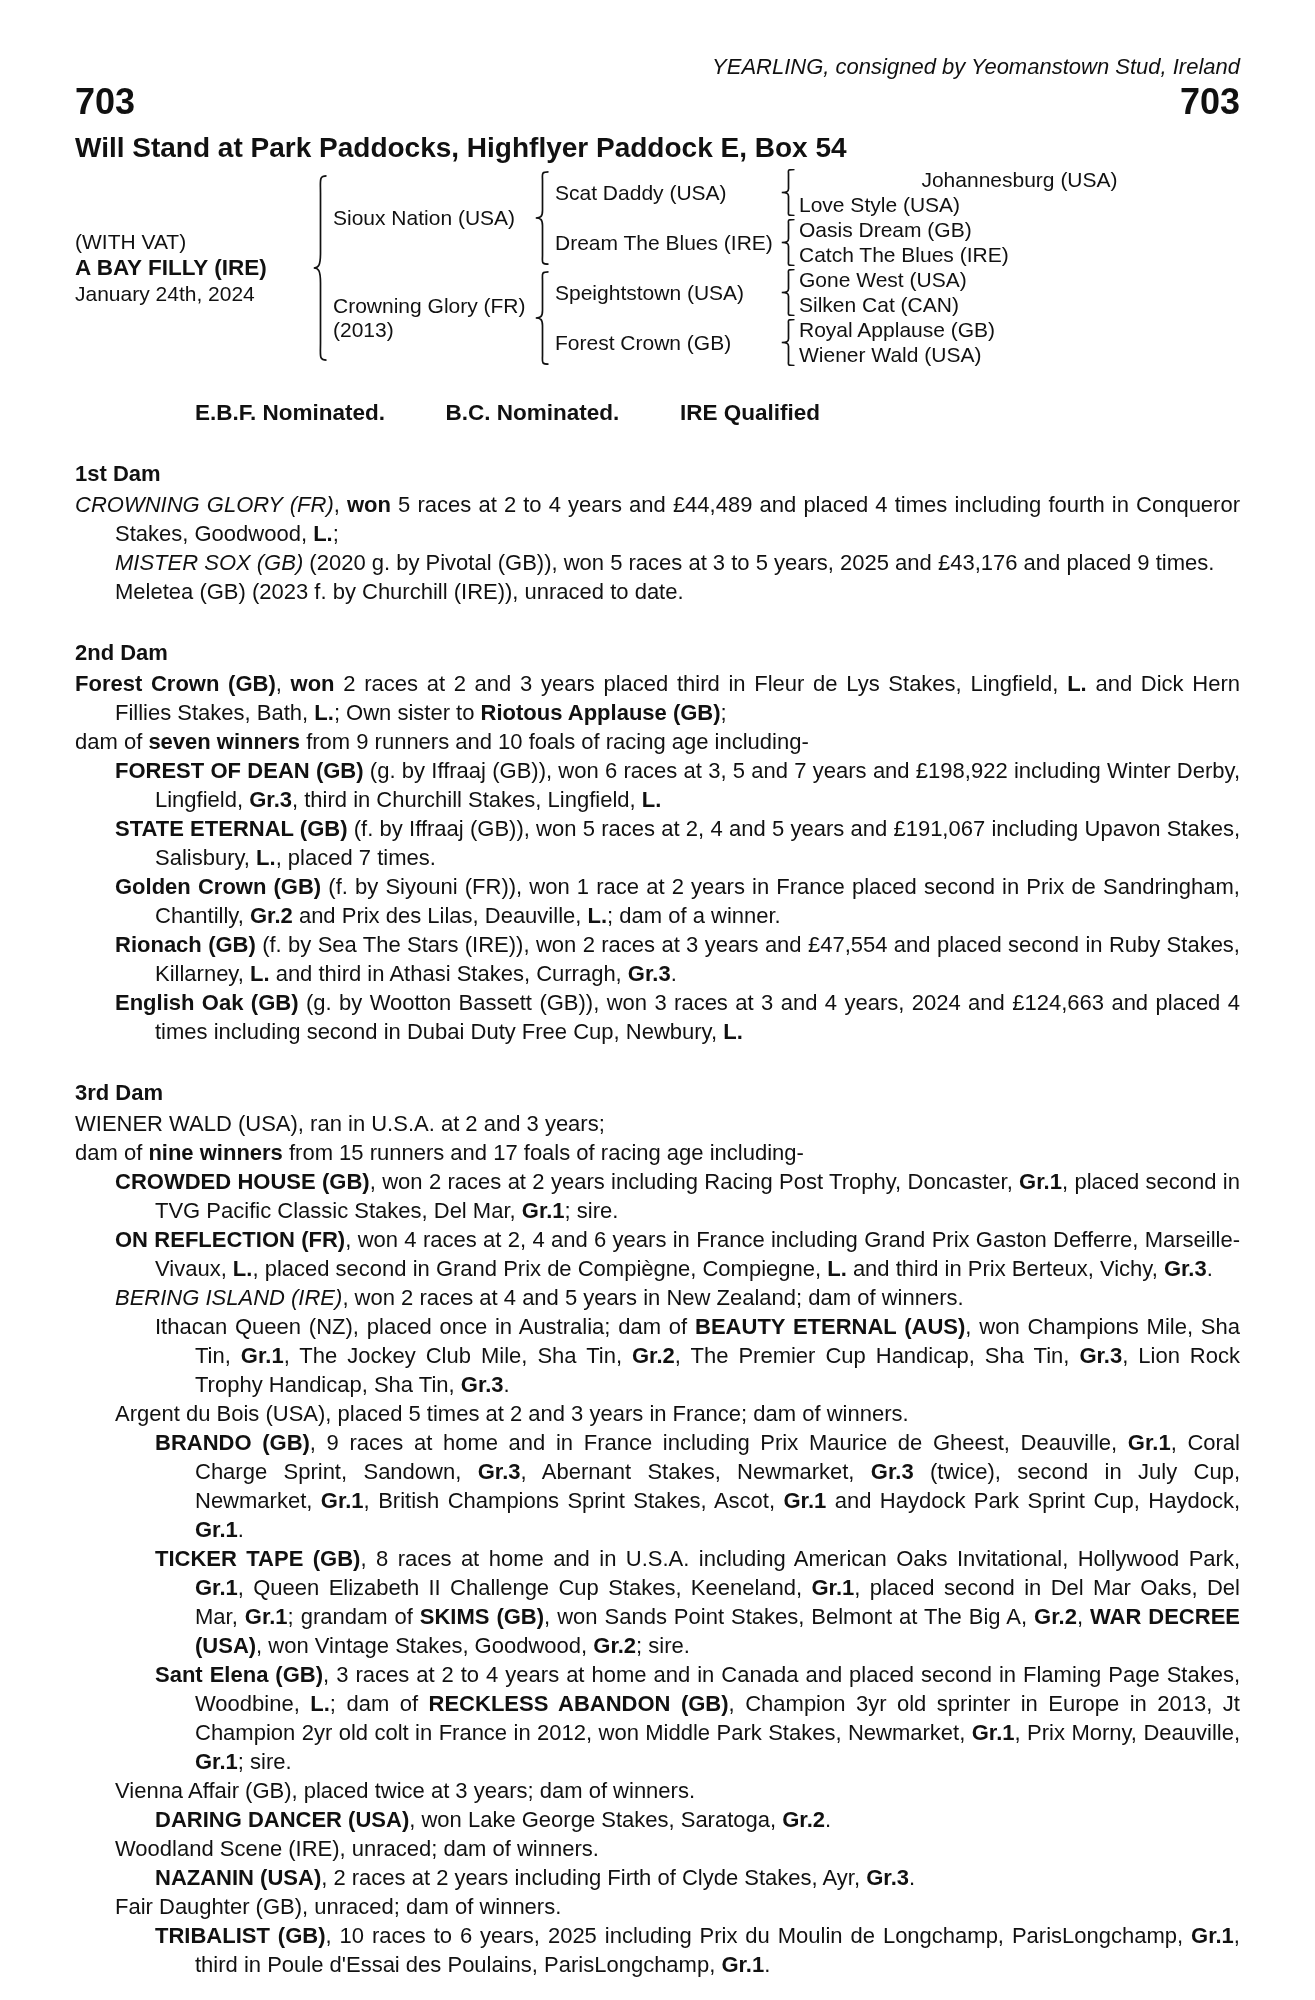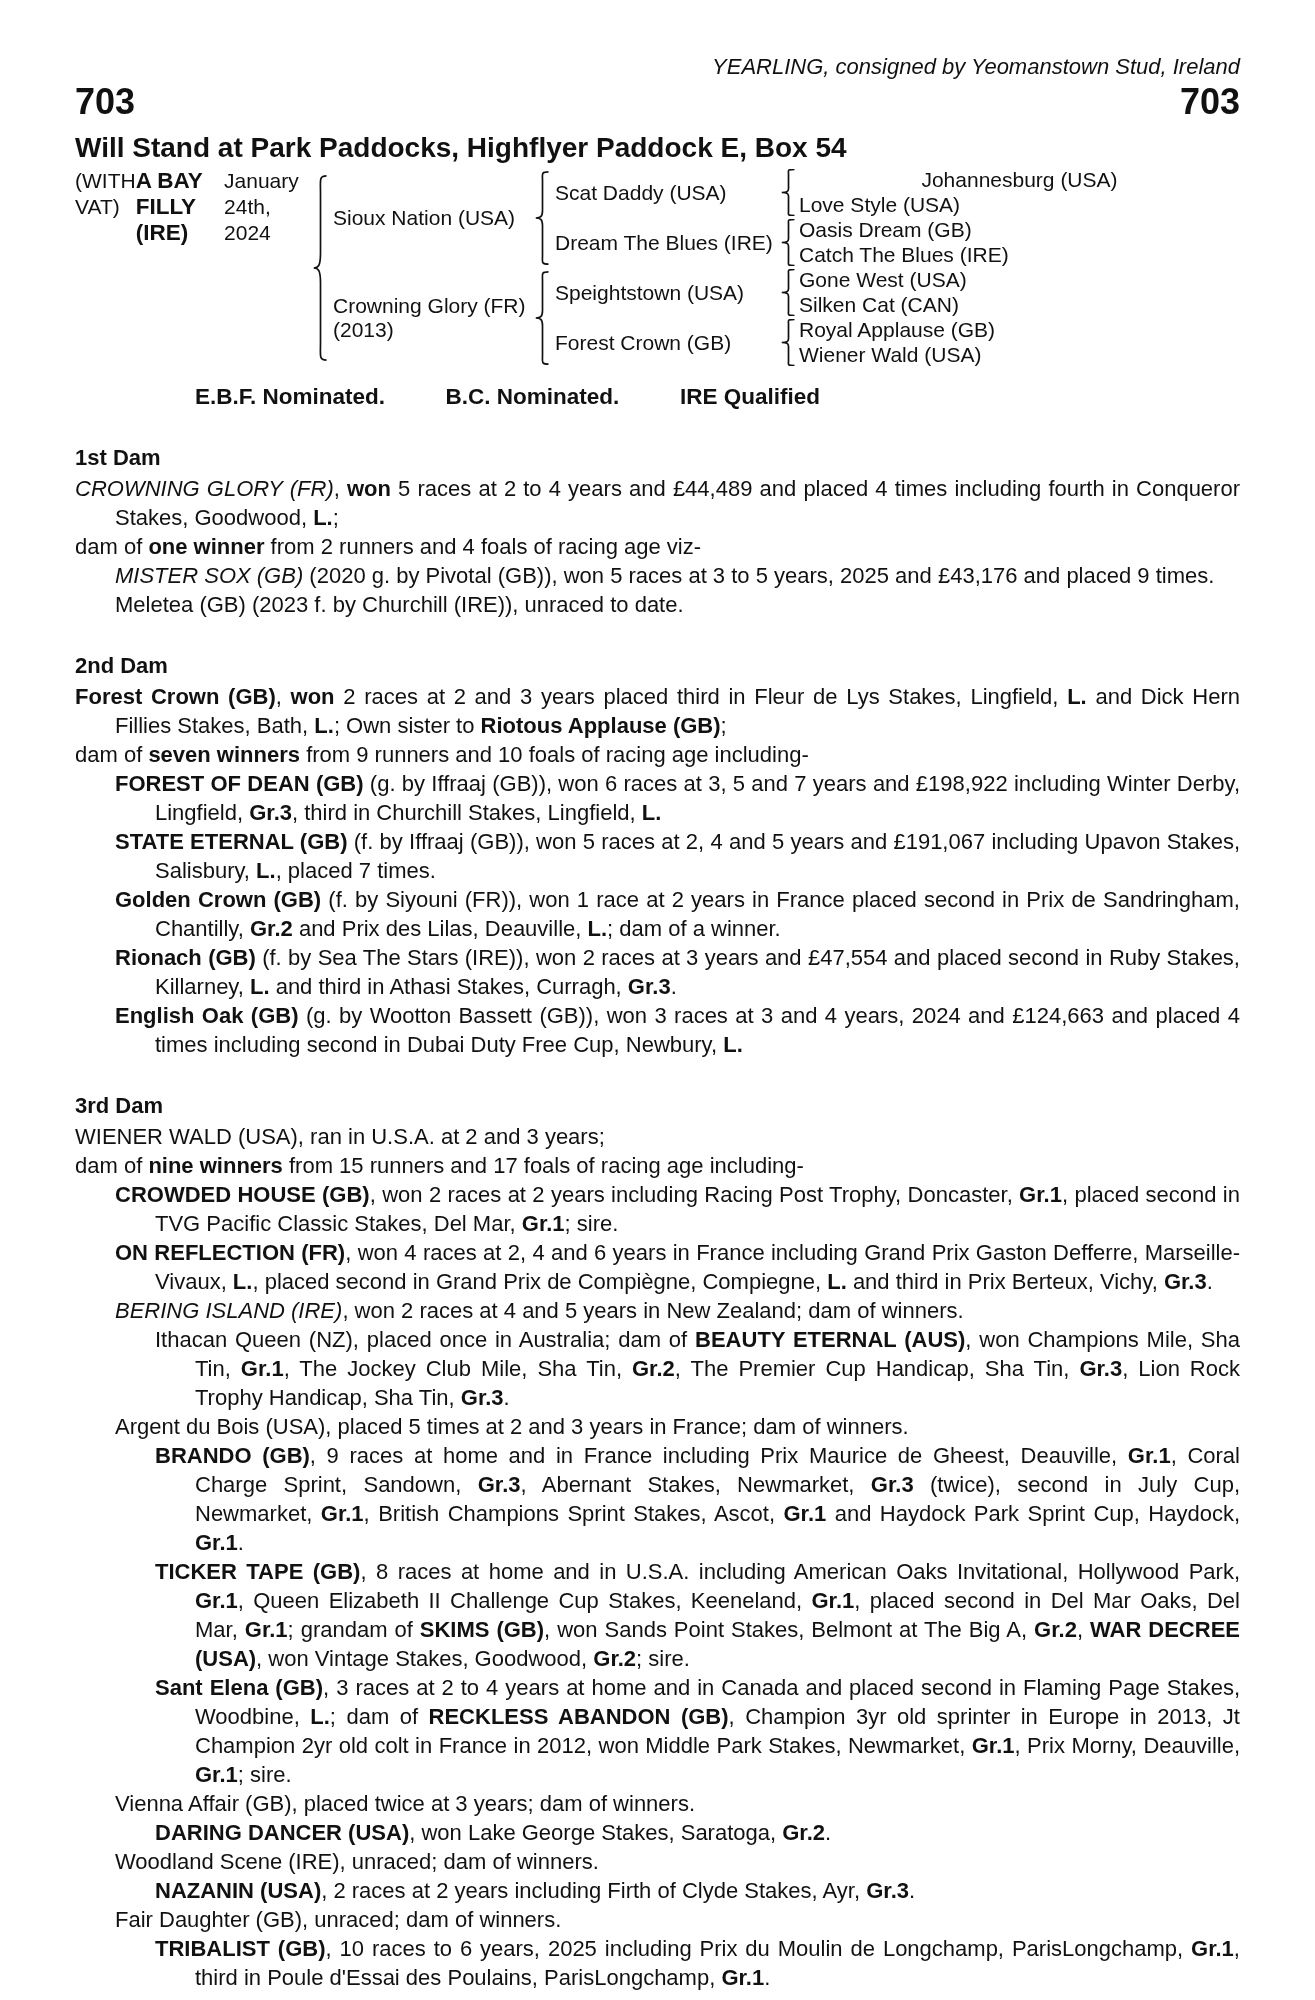--- a/index.html
+++ b/index.html
@@ -20,39 +20,39 @@
 
   
   .pedigree {
     display:grid;
     grid-template-columns:232px 26px 196px 26px 222px 22px 1fr;
     grid-auto-rows:25px;
     font-size:21px; line-height:24px;
     margin-top:4px;
   }
   .cell { display:flex; flex-direction:column; justify-content:center; white-space:nowrap; }
-  .ped-info { grid-area:1/1/9/2; display:flex; flex-direction:row; justify-content:center; line-height:26px; }
+  .ped-info { grid-area:1/1/9/2; display:flex; flex-direction:column; justify-content:center; line-height:26px; }
   .ped-desc { font-weight:bold; font-size:22.5px; }
   .g-sire { grid-area:1/3/5/4; } .g-dam { grid-area:5/3/9/4; }
   .g-ss { grid-area:1/5/3/6; } .g-sd { grid-area:3/5/5/6; }
   .g-ds { grid-area:5/5/7/6; } .g-dd { grid-area:7/5/9/6; }
   .g-r1 { grid-area:1/7/2/8;align-items:center; } .g-r2 { grid-area:2/7/3/8; }
   .g-r3 { grid-area:3/7/4/8; } .g-r4 { grid-area:4/7/5/8; }
   .g-r5 { grid-area:5/7/6/8; } .g-r6 { grid-area:6/7/7/8; }
   .g-r7 { grid-area:7/7/8/8; } .g-r8 { grid-area:8/7/9/8; }
   .brace { display:flex; align-items:center; justify-content:center; }
   .brace svg { width:15px; height:94%; }
   .br-main { grid-area:1/2/9/3; }
   .br-s { grid-area:1/4/5/5; } .br-d { grid-area:5/4/9/5; }
   .br-ss { grid-area:1/6/3/7; } .br-sd { grid-area:3/6/5/7; }
   .br-ds { grid-area:5/6/7/7; } .br-dd { grid-area:7/6/9/7; }
 
   
   .noms { display:flex; justify-content:space-between; width:625px;
-          margin:14px 0 0 120px; font-weight:bold; font-size:22.5px; }
+          margin:30px 0 0 120px; font-weight:bold; font-size:22.5px; }
 
   
   .section-heading { font-weight:bold; margin-top:32px; margin-bottom:2px; }
   .para { text-align:justify; }
   .indent-0 { padding-left:40px;  text-indent:-40px; }
   .indent-1 { padding-left:80px;  text-indent:-40px; }
   .indent-2 { padding-left:120px; text-indent:-40px; }
   .b { font-weight:bold; }
   .i { font-style:italic; }
 </style>
@@ -162,21 +162,20 @@
 
   <div class="noms">
     <span>E.B.F. Nominated.</span>
     <span>B.C. Nominated.</span>
     <span>IRE Qualified</span>
   </div>
 
   <div>
       <div class="section-heading">1st Dam</div>
       <p class="para indent-0"><span class="i">CROWNING GLORY (FR)</span><span>, </span><span class="b">won</span><span> 5 races at 2 to 4 years and £44,489 and placed 4 times including fourth in Conqueror Stakes, Goodwood, </span><span class="b">L.</span><span>;</span></p>
-      <p class="para indent-0"><span>dam of </span><span class="b">one winner</span><span> from 2 runners and 4 foals of racing age viz-</span></p>
       <p class="para indent-1"><span class="i">MISTER SOX (GB)</span><span> (2020 g. by Pivotal (GB)), won 5 races at 3 to 5 years, 2025 and £43,176 and placed 9 times.</span></p>
       <p class="para indent-1"><span>Meletea (GB) (2023 f. by Churchill (IRE)), unraced to date.</span></p>
       <div class="section-heading">2nd Dam</div>
       <p class="para indent-0"><span class="b">Forest Crown (GB)</span><span>, </span><span class="b">won</span><span> 2 races at 2 and 3 years placed third in Fleur de Lys Stakes, Lingfield, </span><span class="b">L.</span><span> and Dick Hern Fillies Stakes, Bath, </span><span class="b">L.</span><span>; Own sister to </span><span class="b">Riotous Applause (GB)</span><span>;</span></p>
       <p class="para indent-0"><span>dam of </span><span class="b">seven winners</span><span> from 9 runners and 10 foals of racing age including-</span></p>
       <p class="para indent-1"><span class="b">FOREST OF DEAN (GB)</span><span> (g. by Iffraaj (GB)), won 6 races at 3, 5 and 7 years and £198,922 including Winter Derby, Lingfield, </span><span class="b">Gr.3</span><span>, third in Churchill Stakes, Lingfield, </span><span class="b">L.</span></p>
       <p class="para indent-1"><span class="b">STATE ETERNAL (GB)</span><span> (f. by Iffraaj (GB)), won 5 races at 2, 4 and 5 years and £191,067 including Upavon Stakes, Salisbury, </span><span class="b">L.</span><span>, placed 7 times.</span></p>
       <p class="para indent-1"><span class="b">Golden Crown (GB)</span><span> (f. by Siyouni (FR)), won 1 race at 2 years in France placed second in Prix de Sandringham, Chantilly, </span><span class="b">Gr.2</span><span> and Prix des Lilas, Deauville, </span><span class="b">L.</span><span>; dam of a winner.</span></p>
       <p class="para indent-1"><span class="b">Rionach (GB)</span><span> (f. by Sea The Stars (IRE)), won 2 races at 3 years and £47,554 and placed second in Ruby Stakes, Killarney, </span><span class="b">L.</span><span> and third in Athasi Stakes, Curragh, </span><span class="b">Gr.3</span><span>.</span></p>
       <p class="para indent-1"><span class="b">English Oak (GB)</span><span> (g. by Wootton Bassett (GB)), won 3 races at 3 and 4 years, 2024 and £124,663 and placed 4 times including second in Dubai Duty Free Cup, Newbury, </span><span class="b">L.</span></p>

